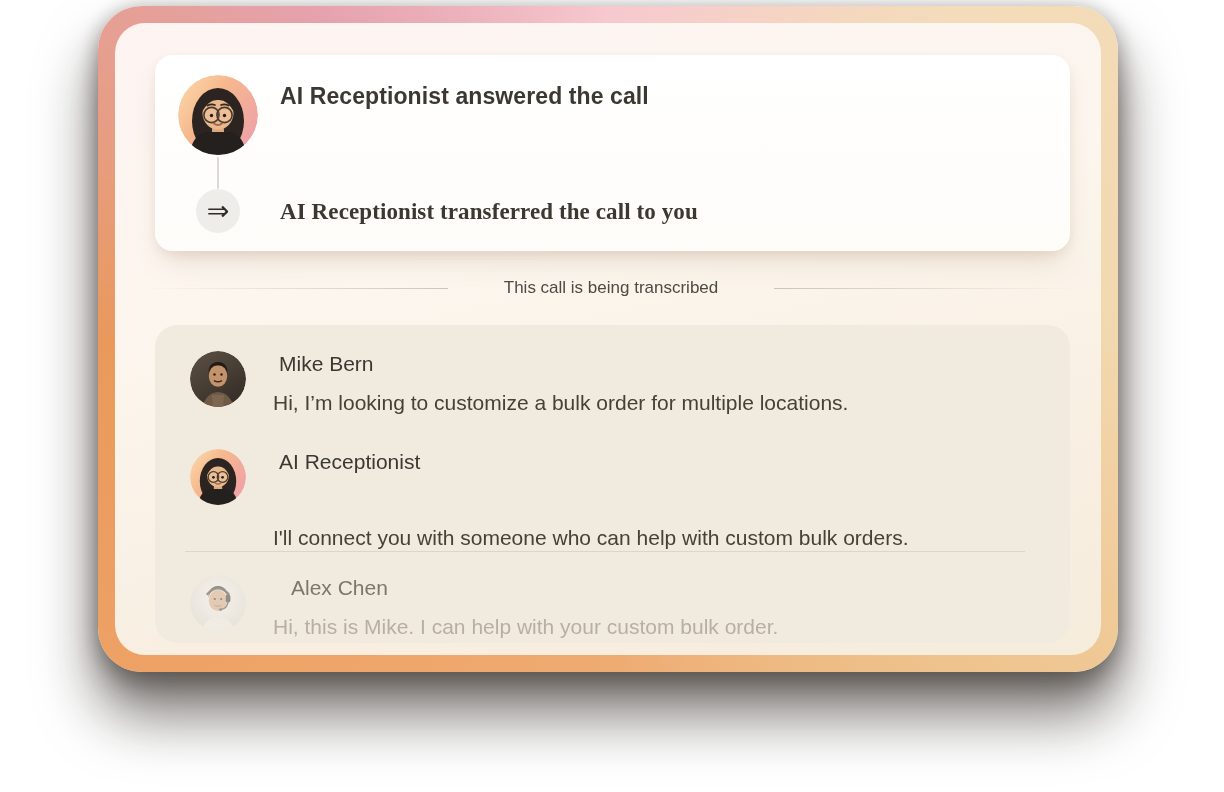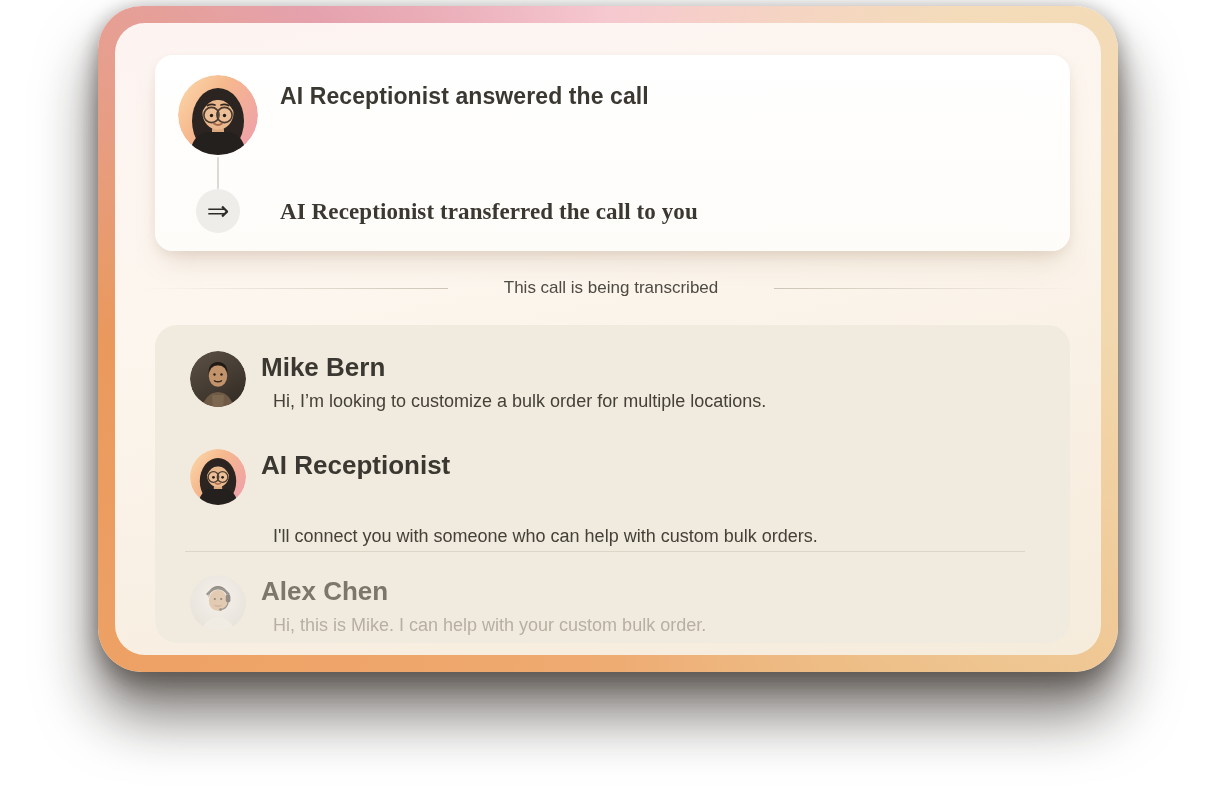--- a/index.html
+++ b/index.html
@@ -83,22 +83,22 @@
   }
 
   
   .chat-panel{
     position:absolute;left:40px;top:302px;width:915px;height:318px;
     border-radius:22px;
     background:#f1ebdf;
     overflow:hidden;
   }
   .avatar-sm{position:absolute;width:56px;height:56px;border-radius:50%;overflow:hidden;}
-  .msg-name{position:absolute;left:106px;font-size:26px;font-weight:bold;color:#3b3832;}
-  .msg-text{position:absolute;left:118px;font-size:18px;color:#454138;}
+  .msg-name{position:absolute;left:124px;font-size:21px;font-weight:normal;color:#3b3832;}
+  .msg-text{position:absolute;left:118px;font-size:21px;color:#454138;}
   .chat-divider{
     position:absolute;left:30px;right:45px;top:226px;height:1px;
     background:#ddd6c8;
   }
   .faded .msg-name{color:#7c766b;}
   .faded .msg-text{color:#b7afa2;}
   .avatar-faded{opacity:.52;}
 </style>
 </head>
 <body>
@@ -211,19 +211,19 @@
             <path d="M18.6 23 Q18 11.5 28 11 Q38 11.5 37.4 23 Q36 13.5 28 14 Q20 13.5 18.6 23 Z" fill="#352e28"></path>
             <path d="M17.5 19 Q28 7.5 38.5 19" stroke="#4e4a44" stroke-width="2.4" fill="none" stroke-linecap="round"></path>
             <rect x="35.8" y="19.5" width="4.6" height="8" rx="2.2" fill="#3c3834"></rect>
             <path d="M38 27.5 Q37 33.5 31 34.5" stroke="#55504a" stroke-width="1.5" fill="none" stroke-linecap="round"></path>
             <circle cx="30.5" cy="34.6" r="1.4" fill="#55504a"></circle>
             <circle cx="24.8" cy="24" r="1.1" fill="#3a2d20"></circle>
             <circle cx="31.2" cy="24" r="1.1" fill="#3a2d20"></circle>
             <path d="M25 30.5 Q28 32 31 30.5" stroke="#b07f58" stroke-width="1.3" fill="none" stroke-linecap="round"></path>
           </svg>
         </div>
-        <div class="msg-name" style="top:251px;">Alex Chen</div>
+        <div class="msg-name" style="top:251px;margin-left:12px;">Alex Chen</div>
         <div class="msg-text" style="top:290px;">Hi, this is Mike. I can help with your custom bulk order.</div>
       </div>
 
     </div>
   </div>
 </div>
 
 </body></html>

